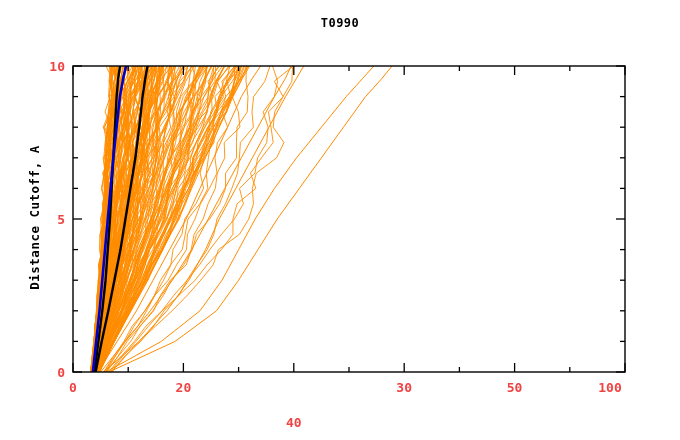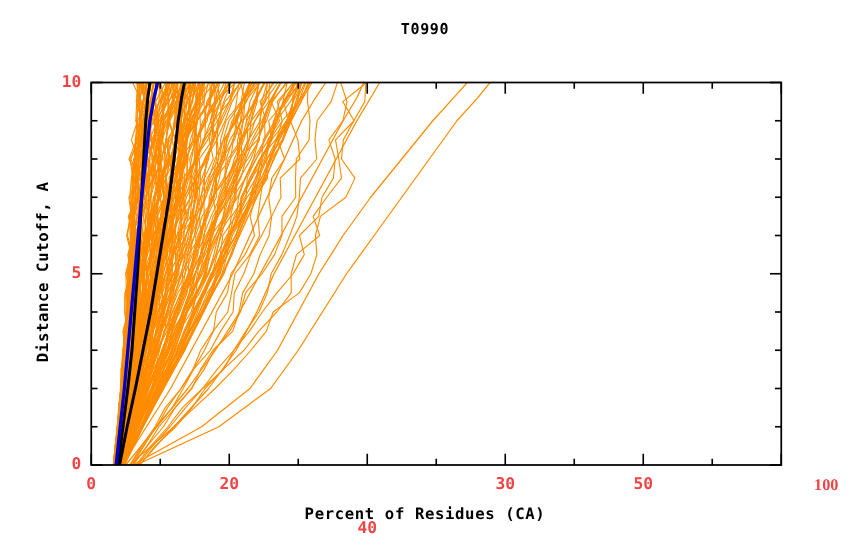--- a/index.html
+++ b/index.html
@@ -82,21 +82,20 @@
 </style>
 </head>
 <body>
 
 <div id="chart-root">
 
   <div class="chart-title">T0990</div>
 
   <div class="axis-label-y">Distance Cutoff, A</div>
 
-  <div class="axis-label-x">Percent of Residues (CA)</div>
 
   <svg class="plot-svg" id="plot-svg" viewBox="0 0 680 440">
     <defs>
       <clipPath id="plot-clip">
         <rect x="73" y="66" width="552" height="306"></rect>
       </clipPath>
     </defs>
     <g id="curves-layer" clip-path="url(#plot-clip)">
         <path d="M90.70,372.00 L92.82,356.70 L94.15,341.40 L95.09,326.10 L97.21,310.80 L98.88,295.50 L98.21,280.20 L100.22,264.90 L104.45,249.60 L101.10,234.30 L100.80,219.00 L106.11,203.70 L106.60,188.40 L102.63,173.10 L109.63,157.80 L110.91,142.50 L104.69,127.20 L110.02,111.90 L114.12,96.60 L109.49,81.30 L110.86,66.00" fill="none" stroke="#FF8C00" stroke-width="0.9" stroke-linejoin="round" stroke-linecap="round"></path>
         <path d="M95.08,372.00 L99.73,356.70 L103.42,341.40 L110.05,326.10 L113.64,310.80 L116.35,295.50 L123.66,280.20 L128.77,264.90 L131.13,249.60 L134.00,234.30 L143.22,219.00 L141.92,203.70 L144.07,188.40 L156.21,173.10 L158.46,157.80 L154.79,142.50 L164.62,127.20 L173.42,111.90 L168.45,96.60 L172.54,81.30 L188.51,66.00" fill="none" stroke="#FF8C00" stroke-width="0.9" stroke-linejoin="round" stroke-linecap="round"></path>
@@ -348,19 +347,19 @@
         </g>
     </g>
   </svg>
 
   <div id="tick-labels-layer">
       <div class="tick-label tick-label-x" style="left: 73px; top: 380px;">0</div>
       <div class="tick-label tick-label-x" style="left: 183.4px; top: 380px;">20</div>
       <div class="tick-label tick-label-x" style="left: 293.8px; top: 380px; margin-top: 35px;">40</div>
       <div class="tick-label tick-label-x" style="left: 404.2px; top: 380px;">30</div>
       <div class="tick-label tick-label-x" style="left: 514.6px; top: 380px;">50</div>
-      <div class="tick-label tick-label-x" style="left: 661px; top: 380px; font-family: Liberation Serif, serif;">100</div>
+      <div class="tick-label tick-label-x" style="left: 610px; top: 380px;">100</div>
       <div class="tick-label tick-label-y" style="left: 35px; width: 30px; top: 372px;">0</div>
       <div class="tick-label tick-label-y" style="left: 35px; width: 30px; top: 219px;">5</div>
       <div class="tick-label tick-label-y" style="left: 35px; width: 30px; top: 66px;">10</div>
     </div>
 
 </div>
 
 </body></html>

